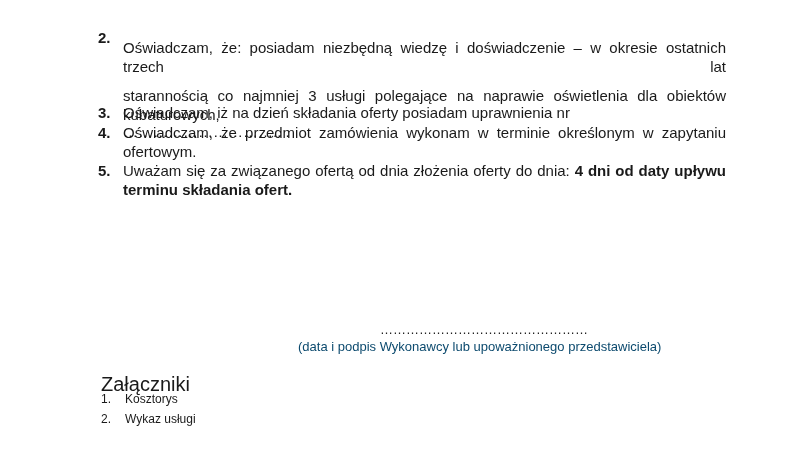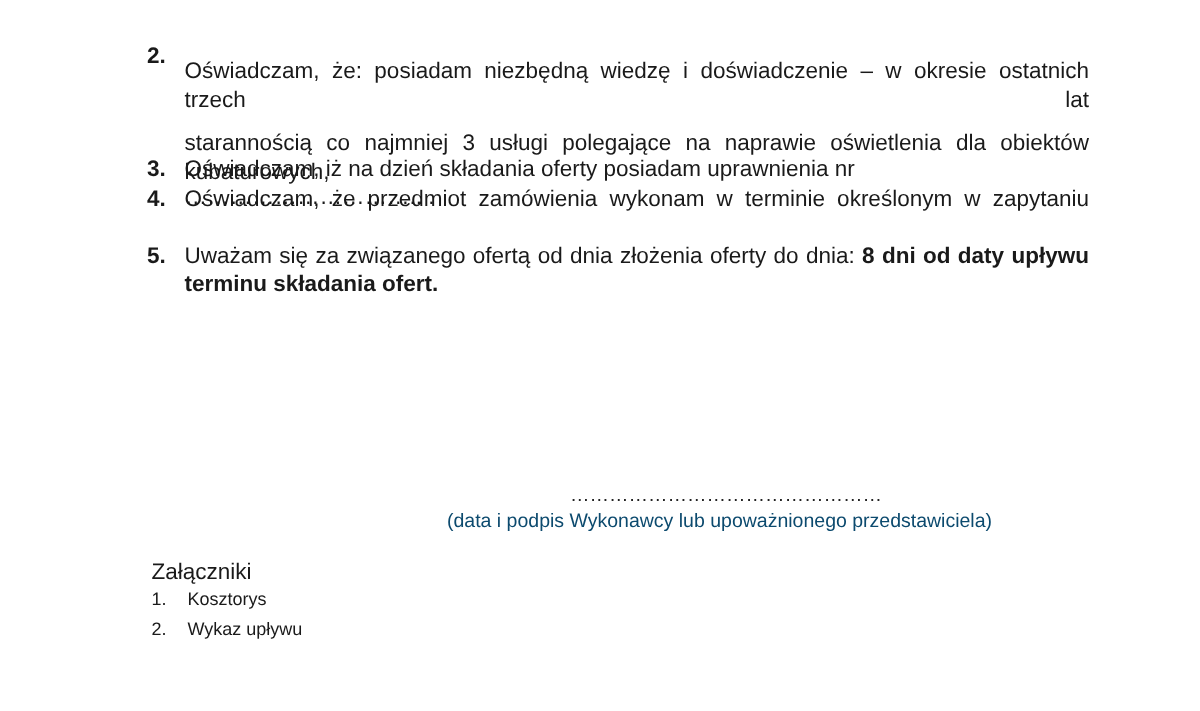--- a/index.html
+++ b/index.html
@@ -6,21 +6,21 @@
   body { width:800px; height:474px; position:relative; overflow:hidden;
          font-family:"Liberation Sans", "DejaVu Sans", sans-serif; color:#1a1a1a; }
   .page { position:absolute; left:0; top:0; width:800px; height:474px; }
   .item { position:absolute; left:98px; width:628px; font-size:15px; line-height:19px; }
   .num { position:absolute; left:0; top:0; width:24px; font-weight:bold; }
   .body { margin-left:25px; }
   .just-full { text-align:justify;margin-top:10px; }
   .bold { font-weight:bold; }
   .sig-dots { position:absolute; left:380px; top:322px; font-size:13px; letter-spacing:0px; color:#222; }
   .sig-caption { position:absolute; left:298px; top:339px; font-size:13px; color:#0c4a6e; }
-  .att-title { position:absolute; left:101px; top:373px; font-size:15px; }
+  .att-title { position:absolute; left:101px; top:373px; font-size:20px; }
   .att-item { position:absolute; left:101px; font-size:12px; }
   .att-item .n { display:inline-block; width:24px; }
 </style>
 </head>
 <body>
 
 <div class="page">
 
   <div class="item" style="top:28px;">
     <span class="num">2.</span>
@@ -32,35 +32,36 @@
 
   <div class="item" style="top:103px;">
     <span class="num">3.</span>
     <div class="body">Oświadczam, iż na dzień składania oferty posiadam uprawnienia nr ………………………….. .</div>
   </div>
 
   <div class="item" style="top:123px;">
     <span class="num">4.</span>
     <div class="body">
       <div style="text-align:justify; text-align-last:justify;">Oświadczam, że przedmiot zamówienia wykonam w terminie określonym w zapytaniu</div>
+      <div>ofertowym.</div>
     </div>
   </div>
 
   <div class="item" style="top:161px;">
     <span class="num">5.</span>
     <div class="body">
-      <div style="text-align:justify; text-align-last:justify;"><span>Uważam się za związanego ofertą od dnia złożenia oferty do dnia: </span><span class="bold">8 dni od daty upływu</span></div>
+      <div style="text-align:justify; text-align-last:justify;"><span>Uważam się za związanego ofertą od dnia złożenia oferty do dnia: </span><span class="bold">4 dni od daty upływu</span></div>
       <div class="bold">terminu składania ofert.</div>
     </div>
   </div>
 
   <div class="sig-dots">…………………………………………</div>
   <div class="sig-caption">(data i podpis Wykonawcy lub upoważnionego przedstawiciela)</div>
 
   <div class="att-title">Załączniki</div>
   <div class="att-item" style="top:392px;">
     <span class="n">1.</span><span>Kosztorys</span>
   </div>
   <div class="att-item" style="top:412px;">
-    <span class="n">2.</span><span>Wykaz upływu</span>
+    <span class="n">2.</span><span>Wykaz usługi</span>
   </div>
 
 </div>
 
 </body></html>

